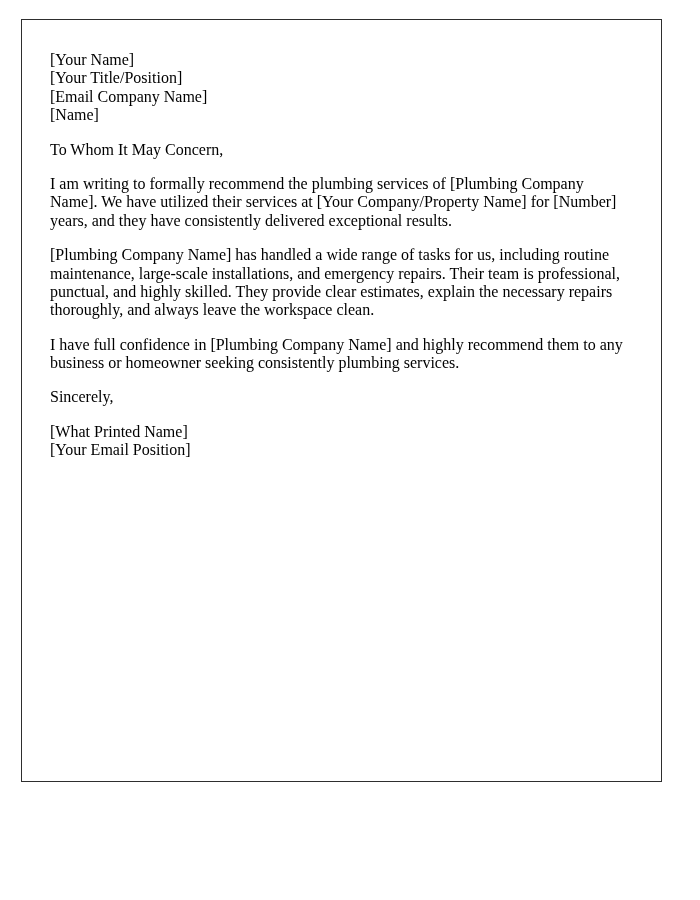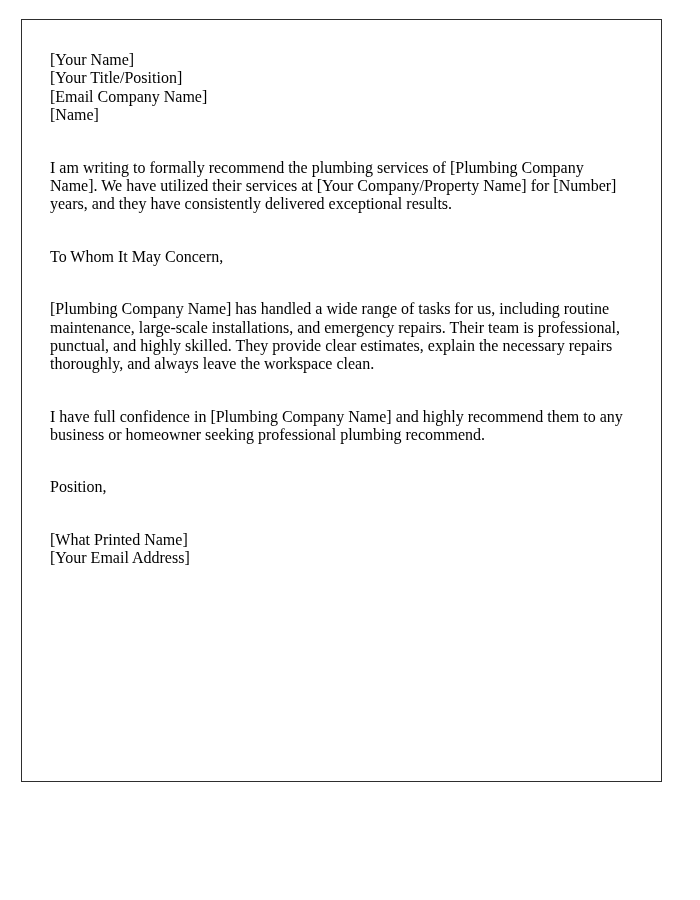--- a/index.html
+++ b/index.html
@@ -27,21 +27,21 @@
     top: 19px;
     width: 641px;
     height: 763px;
     border: 1px solid var(--border-color);
     background: var(--paper-color);
     padding: 31px 36px 20px 28px;
     overflow: hidden;
   }
   .page p,
   .page .line-block {
-    margin: 34px 0;
+    margin: 16px 0;
   }
   .page > :first-child {
     margin-top: 0;
   }
   .line-block div {
     margin: 0;
     padding: 0;
   }
 </style>
 </head>
@@ -49,30 +49,30 @@
 
 <div class="page">
 
   <div class="line-block">
     <div>[Your Name]</div>
     <div>[Your Title/Position]</div>
     <div>[Email Company Name]</div>
     <div>[Name]</div>
   </div>
 
+  <p>To Whom It May Concern,</p>
+
   <p>I am writing to formally recommend the plumbing services of [Plumbing Company Name]. We have utilized their services at [Your Company/Property Name] for [Number] years, and they have consistently delivered exceptional results.</p>
-
-  <p>To Whom It May Concern,</p>
 
   <p>[Plumbing Company Name] has handled a wide range of tasks for us, including routine maintenance, large-scale installations, and emergency repairs. Their team is professional, punctual, and highly skilled. They provide clear estimates, explain the necessary repairs thoroughly, and always leave the workspace clean.</p>
 
 
-  <p>I have full confidence in [Plumbing Company Name] and highly recommend them to any business or homeowner seeking professional plumbing recommend.</p>
+  <p>I have full confidence in [Plumbing Company Name] and highly recommend them to any business or homeowner seeking consistently plumbing services.</p>
 
-  <p>Position,</p>
+  <p>Sincerely,</p>
 
 
   <div class="line-block">
     <div>[What Printed Name]</div>
-    <div>[Your Email Address]</div>
+    <div>[Your Email Position]</div>
   </div>
 
 </div>
 
 </body></html>

